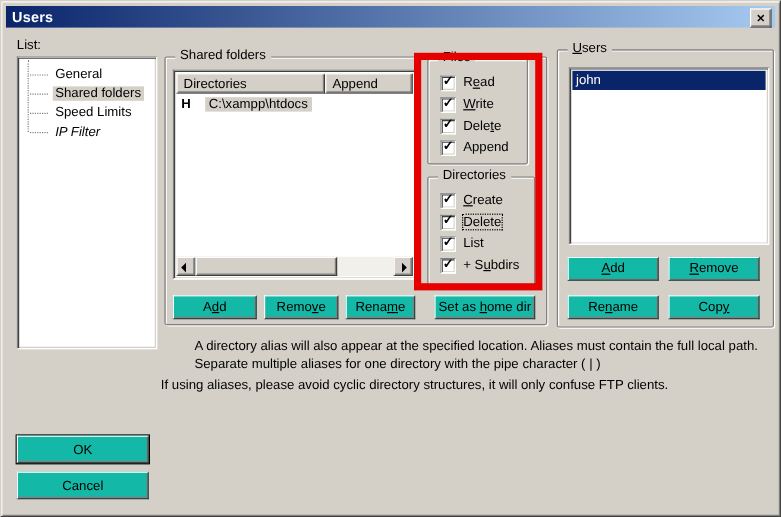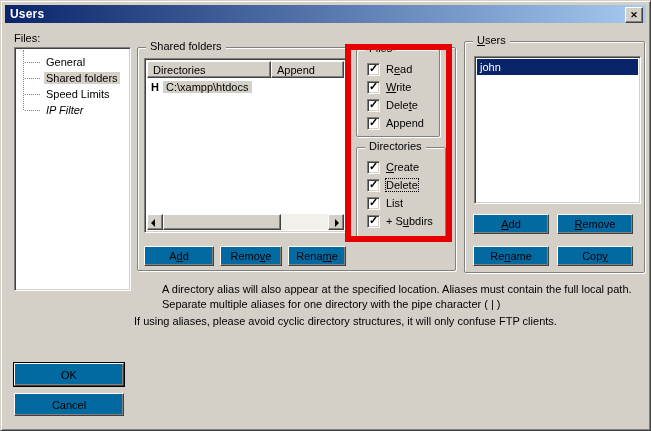--- a/index.html
+++ b/index.html
@@ -30,35 +30,35 @@
   .tree-item .t-label{padding:0 2px;}
   .tree-item.sel .t-label{background:#d4d0c8;}
   
   .listview{position:absolute;left:143px;top:57px;width:203px;height:175px;}
   .lv-head{position:absolute;left:2px;top:2px;right:2px;height:17px;display:flex;}
   .lv-hcell{height:17px;line-height:16px;padding-left:5px;box-sizing:border-box;
     background:#d4d0c8;border:1px solid;border-color:#ffffff #404040 #404040 #ffffff;
     box-shadow:inset -1px -1px 0 #808080;}
   .lv-row{position:absolute;left:3px;top:21px;right:3px;height:15px;line-height:15px;white-space:nowrap;}
   .lv-flag{font-weight:bold;padding-left:3px;}
-  .lv-dir{background:#d4d0c8;padding:0 3px;margin-left:4px;}
+  .lv-dir{background:#d4d0c8;padding:0 3px;margin-left:12px;}
   
   .hscroll{position:absolute;left:2px;right:2px;bottom:2px;height:16px;background:#f2f0ea;}
   .sb-btn{position:absolute;top:0;width:16px;height:16px;background:#d4d0c8;
     border:1px solid;border-color:#ffffff #404040 #404040 #ffffff;
     box-shadow:inset -1px -1px 0 #808080;box-sizing:border-box;}
   .sb-left{left:0;} .sb-right{right:0;}
   .sb-thumb{position:absolute;top:0;left:16px;width:118px;height:16px;background:#d4d0c8;
     border:1px solid;border-color:#ffffff #404040 #404040 #ffffff;
     box-shadow:inset -1px -1px 0 #808080;box-sizing:border-box;}
   .tri{position:absolute;top:4px;width:0;height:0;border:4px solid transparent;}
   .tri-l{left:3px;border-right-color:#000;border-left-width:0;}
   .tri-r{left:6px;border-left-color:#000;border-right-width:0;}
   
-  .btn{position:absolute;height:20px;background:#0369a1;
+  .btn{position:absolute;height:20px;background:#14b8a6;
     border:1px solid;border-color:#ffffff #404040 #404040 #ffffff;
     box-shadow:inset -1px -1px 0 #808080;box-sizing:border-box;
     display:flex;align-items:center;justify-content:center;}
   .btn.tall{height:23px;}
   .btn.default{box-shadow:0 0 0 1px #000000, inset -1px -1px 0 #808080;}
   
   .cb{position:absolute;left:10px;height:14px;display:flex;align-items:center;}
   .cb-box{width:13px;height:13px;background:#fff;margin-right:6px;flex:none;
     border:1px solid;border-color:#808080 #ffffff #ffffff #808080;
     box-shadow:inset 1px 1px 0 #404040, inset -1px -1px 0 #d4d0c8;box-sizing:border-box;
@@ -80,21 +80,21 @@
 
 <div class="dialog">
 
   <div class="titlebar">
     <span class="title-text">Users</span>
     <span class="close-btn">
         <span>✕</span>
       </span>
   </div>
 
-  <div class="label" style="left:13px;top:31px;">Files:</div>
+  <div class="label" style="left:13px;top:31px;">List:</div>
   <div class="tree sunken">
     <div class="tree-vline"></div>
     <div class="tree-item" style="top:6px;">
       <span class="t-label">General</span>
     </div>
     <div class="tree-item sel" style="top:22px;">
       <span class="t-label">Shared folders</span>
     </div>
     <div class="tree-item" style="top:38px;">
       <span class="t-label">Speed Limits</span>
@@ -129,20 +129,23 @@
 
   <div class="btn" style="left:143px;top:245px;width:70px;">
       <span>A<u>d</u>d</span>
     </div>
   <div class="btn" style="left:219px;top:245px;width:62px;">
       <span>Remo<u>v</u>e</span>
     </div>
   <div class="btn" style="left:287px;top:245px;width:58px;">
       <span>Rena<u>m</u>e</span>
     </div>
+  <div class="btn" style="left:361px;top:245px;width:84px;">
+      <span>Set as <u>h</u>ome dir</span>
+    </div>
 
   <div class="groupbox" style="left:355px;top:48px;width:84px;height:88px;">
     <span class="group-label">Files</span>
     <label class="cb" style="top:12px;">
       <span class="cb-box">
           <span class="cb-mark">✓</span>
         </span>
       <span class="cb-label">R<u>e</u>ad</span>
     </label>
     <label class="cb" style="top:30px;">

